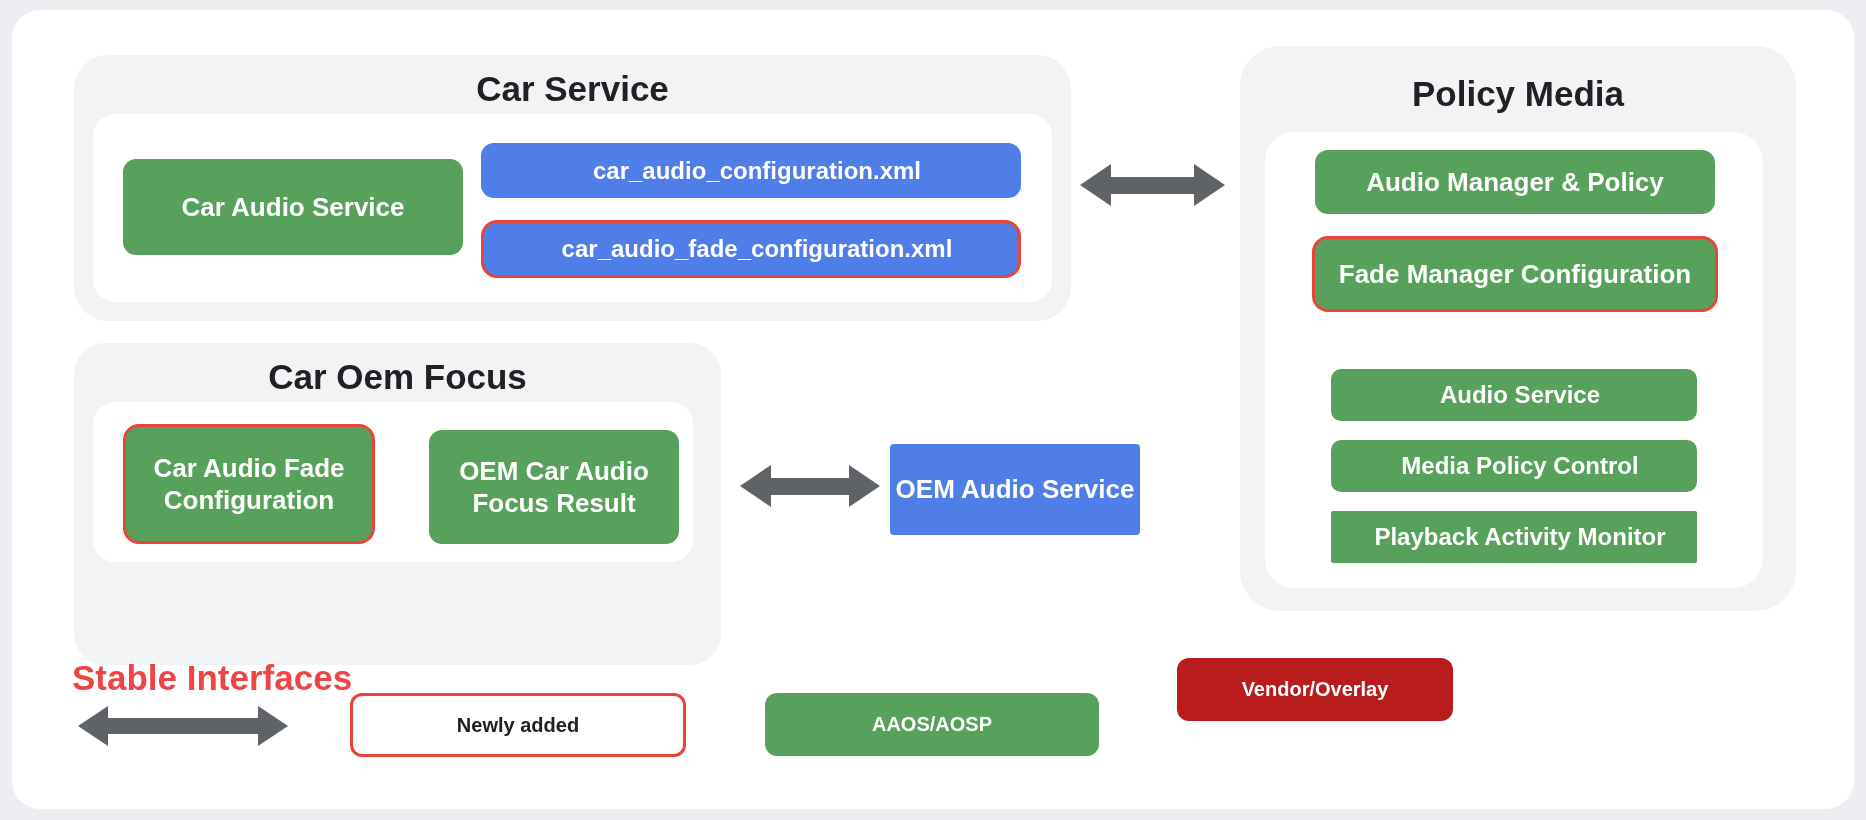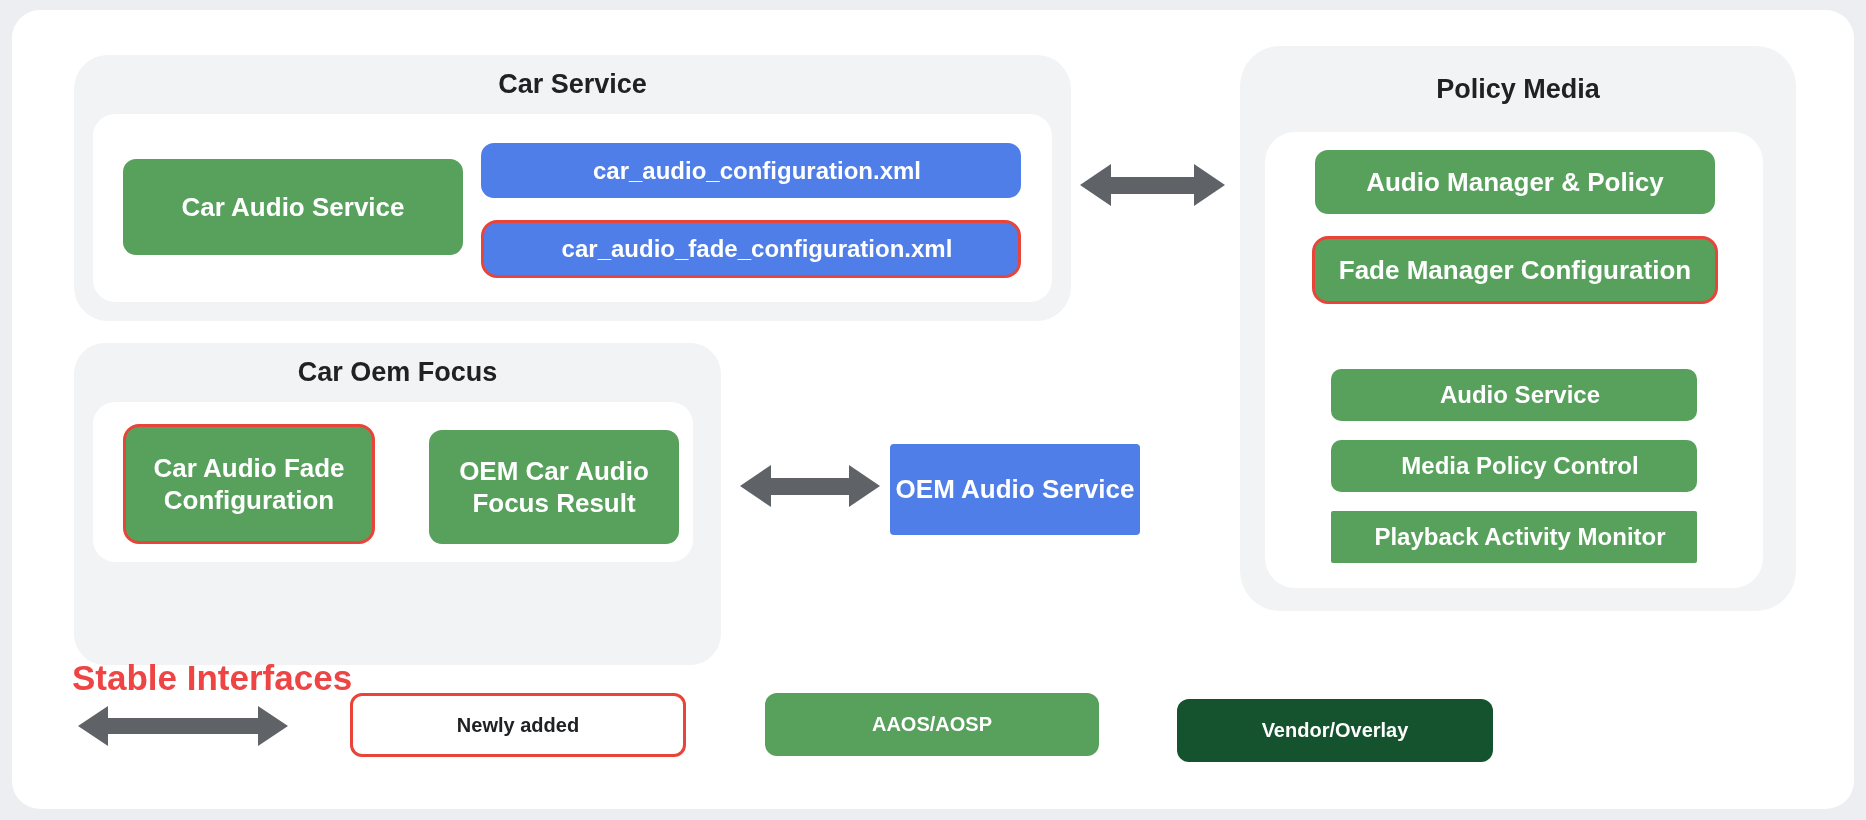--- a/index.html
+++ b/index.html
@@ -14,21 +14,21 @@
   }
   .card {
     position:absolute; left:12px; top:10px; width:1842px; height:799px;
     background:#ffffff; border-radius:28px;
   }
   .group {
     position:absolute; background:#f1f3f4; border-radius:34px;
   }
   .group-title {
     position:absolute; left:0; right:0; text-align:center;
-    font-size:27px; color:#202124;
+    font-size:35px; color:#202124;
   }
   .inner {
     position:absolute; background:#ffffff; border-radius:22px;
   }
   .btn {
     position:absolute; display:flex; align-items:center; justify-content:center;
     text-align:center; color:#ffffff; line-height:1.25;
   }
   .btn-green { background:#57a15c; border-radius:13px; }
   .btn-blue  { background:#4f7ee8; border-radius:13px; }
@@ -71,21 +71,21 @@
   <div class="arrow" style="left:1068px; top:154px; width:145px; height:42px;">
     <div class="head-l"></div>
     <div class="shaft"></div>
     <div class="head-r"></div>
   </div>
 
   <div class="group" style="left:1228px; top:36px; width:556px; height:565px; border-radius:40px;">
     <div class="group-title" style="top:28px;">Policy Media</div>
     <div class="inner" style="left:25px; top:86px; width:498px; height:456px; border-radius:30px;">
       <div class="btn btn-green fs26" style="left:50px; top:18px; width:400px; height:64px;">Audio Manager &amp; Policy</div>
-      <div class="btn btn-green outlined fs26" style="left:47px; top:104px; width:406px; height:68px;">Fade Manager Configuration</div>
+      <div class="btn btn-green outlined fs26" style="left:47px; top:104px; width:406px; height:76px;">Fade Manager Configuration</div>
       <div class="btn btn-green fs24" style="left:66px; top:237px; width:366px; height:52px; border-radius:10px;">Audio Service</div>
       <div class="btn btn-green fs24" style="left:66px; top:308px; width:366px; height:52px; border-radius:10px;">Media Policy Control</div>
       <div class="btn btn-green fs24" style="left:66px; top:379px; width:366px; height:52px; border-radius:2px;">Playback Activity Monitor</div>
     </div>
   </div>
 
   <div class="group" style="left:62px; top:333px; width:647px; height:322px;border-radius:31px;">
     <div class="group-title" style="top:14px;">Car Oem Focus</div>
     <div class="inner" style="left:19px; top:59px; width:600px; height:160px;">
       <div class="btn btn-green outlined fs26" style="left:30px; top:22px; width:252px; height:120px;">Car Audio Fade Configuration</div>
@@ -106,15 +106,15 @@
   <div class="arrow small" style="left:66px; top:696px; width:210px; height:40px;">
     <div class="head-l"></div>
     <div class="shaft"></div>
     <div class="head-r"></div>
   </div>
 
   <div class="legend-box legend-white" style="left:338px; top:683px; width:336px; height:64px;">Newly added</div>
 
   <div class="legend-box" style="left:753px; top:683px; width:334px; height:63px; background:#57a15c;">AAOS/AOSP</div>
 
-  <div class="legend-box" style="left:1165px; top:689px; width:316px; height:63px; background:#14532d;">Vendor/Overlay</div>
+  <div class="legend-box" style="left:1165px; top:648px; width:276px; height:63px; background:#b91c1c;">Vendor/Overlay</div>
 
 </div>
 
 </body></html>

